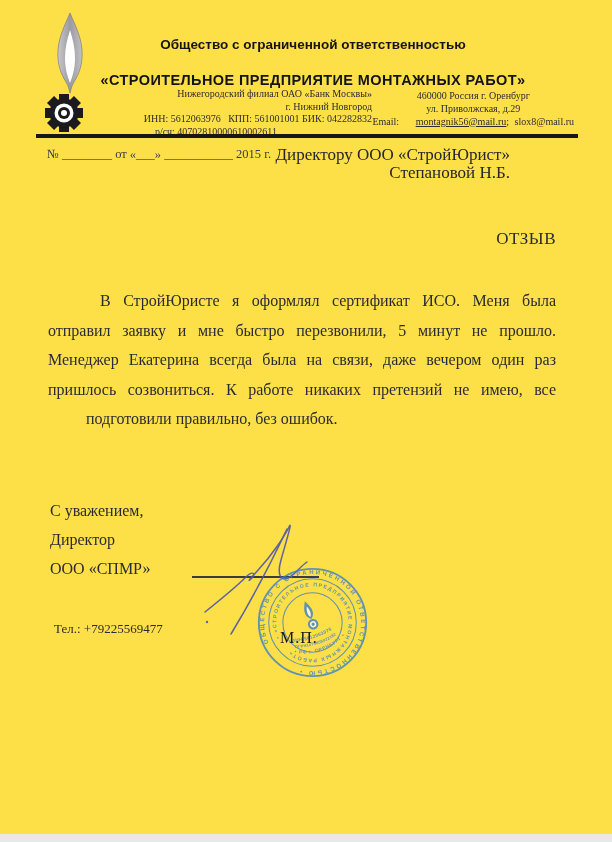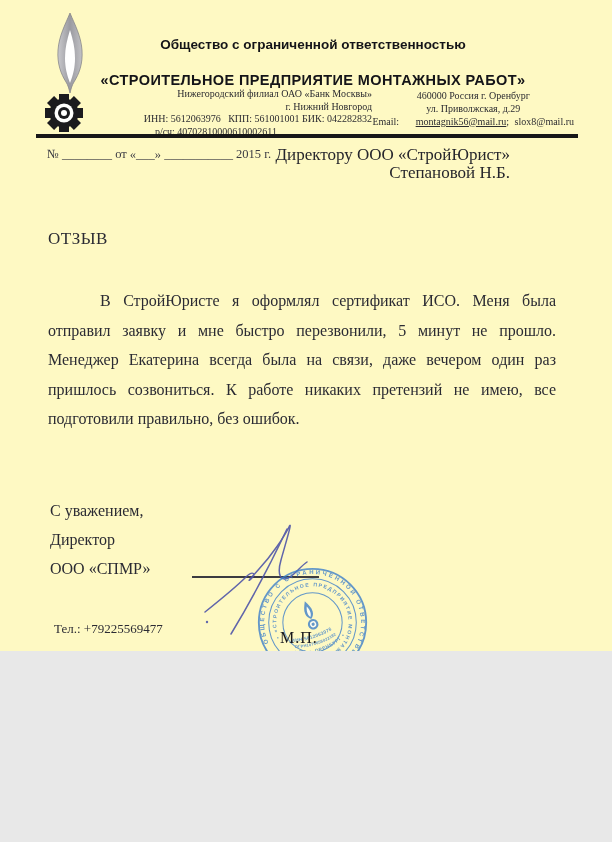--- a/index.html
+++ b/index.html
@@ -1,20 +1,20 @@
 <!DOCTYPE html>
 <html><head>
 <meta charset="utf-8">
 <style>
   html,body{margin:0;padding:0;background:#e8e8e8;}
   .page{
     position:relative;
-    width:612px;height:651px;
+    width:612px;height:834px;
     margin:0 auto;
-    background:#fef9c3;
+    background:#fde047;
     overflow:hidden;
     font-family:"Liberation Serif", serif;
     color:#26262c;
   }
   
   .logo-svg{position:absolute;left:41px;top:12px;}
   .head-center{
     position:absolute;left:60px;right:46px;top:36px;
     text-align:center;
     font-family:"Liberation Sans", sans-serif;
@@ -37,29 +37,29 @@
   .head-rule{position:absolute;left:36px;right:34px;top:134px;height:4px;background:#171717;}
   
   .ref-line{position:absolute;left:47px;top:147px;font-size:12.5px;color:#3a3a42;}
   .recipient{
     position:absolute;right:102px;top:146px;
     font-size:17px;line-height:17.5px;text-align:right;color:#26262c;
   }
   
   .doc-title{
     position:absolute;left:48px;top:229px;width:508px;margin:0;
-    text-align:left;font-size:17px;font-weight:normal;letter-spacing:.5px;color:#2b2b33;
+    text-align:right;font-size:17px;font-weight:normal;letter-spacing:.5px;color:#2b2b33;
   }
   .doc-body{
     position:absolute;left:48px;top:286px;width:508px;
     font-size:16px;line-height:29.5px;color:#2b2b33;
   }
   .body-line{text-align:justify;text-align-last:justify;}
   .body-line.first{text-indent:52px;}
-  .body-line.last{text-align-last:left;}
+  .body-line.last{text-align-last:left;margin-left:38px;}
   
   .closing{position:absolute;left:50px;top:502px;font-size:16px;color:#2b2b33;}
   .closing div{line-height:18px;margin-bottom:11px;}
   .sig-line{position:absolute;left:192px;top:576px;width:127px;height:1.5px;background:#3c3c40;}
   .signature-svg{position:absolute;left:180px;top:513px;}
   .mp-label{position:absolute;left:280px;top:595px;font-size:16px;letter-spacing:1px;color:#17171c;z-index:3;margin-top:34px;}
   .stamp-svg{position:absolute;left:256px;top:566px;color:#3d7fca;opacity:.8;z-index:2;}
   .stamp-svg text{font-family:"Liberation Sans", sans-serif;font-weight:bold;fill:currentColor;}
   .phone-line{position:absolute;left:54px;top:621px;font-size:13px;color:#2b2b33;font-family:Liberation Serif, serif;}
 </style>

